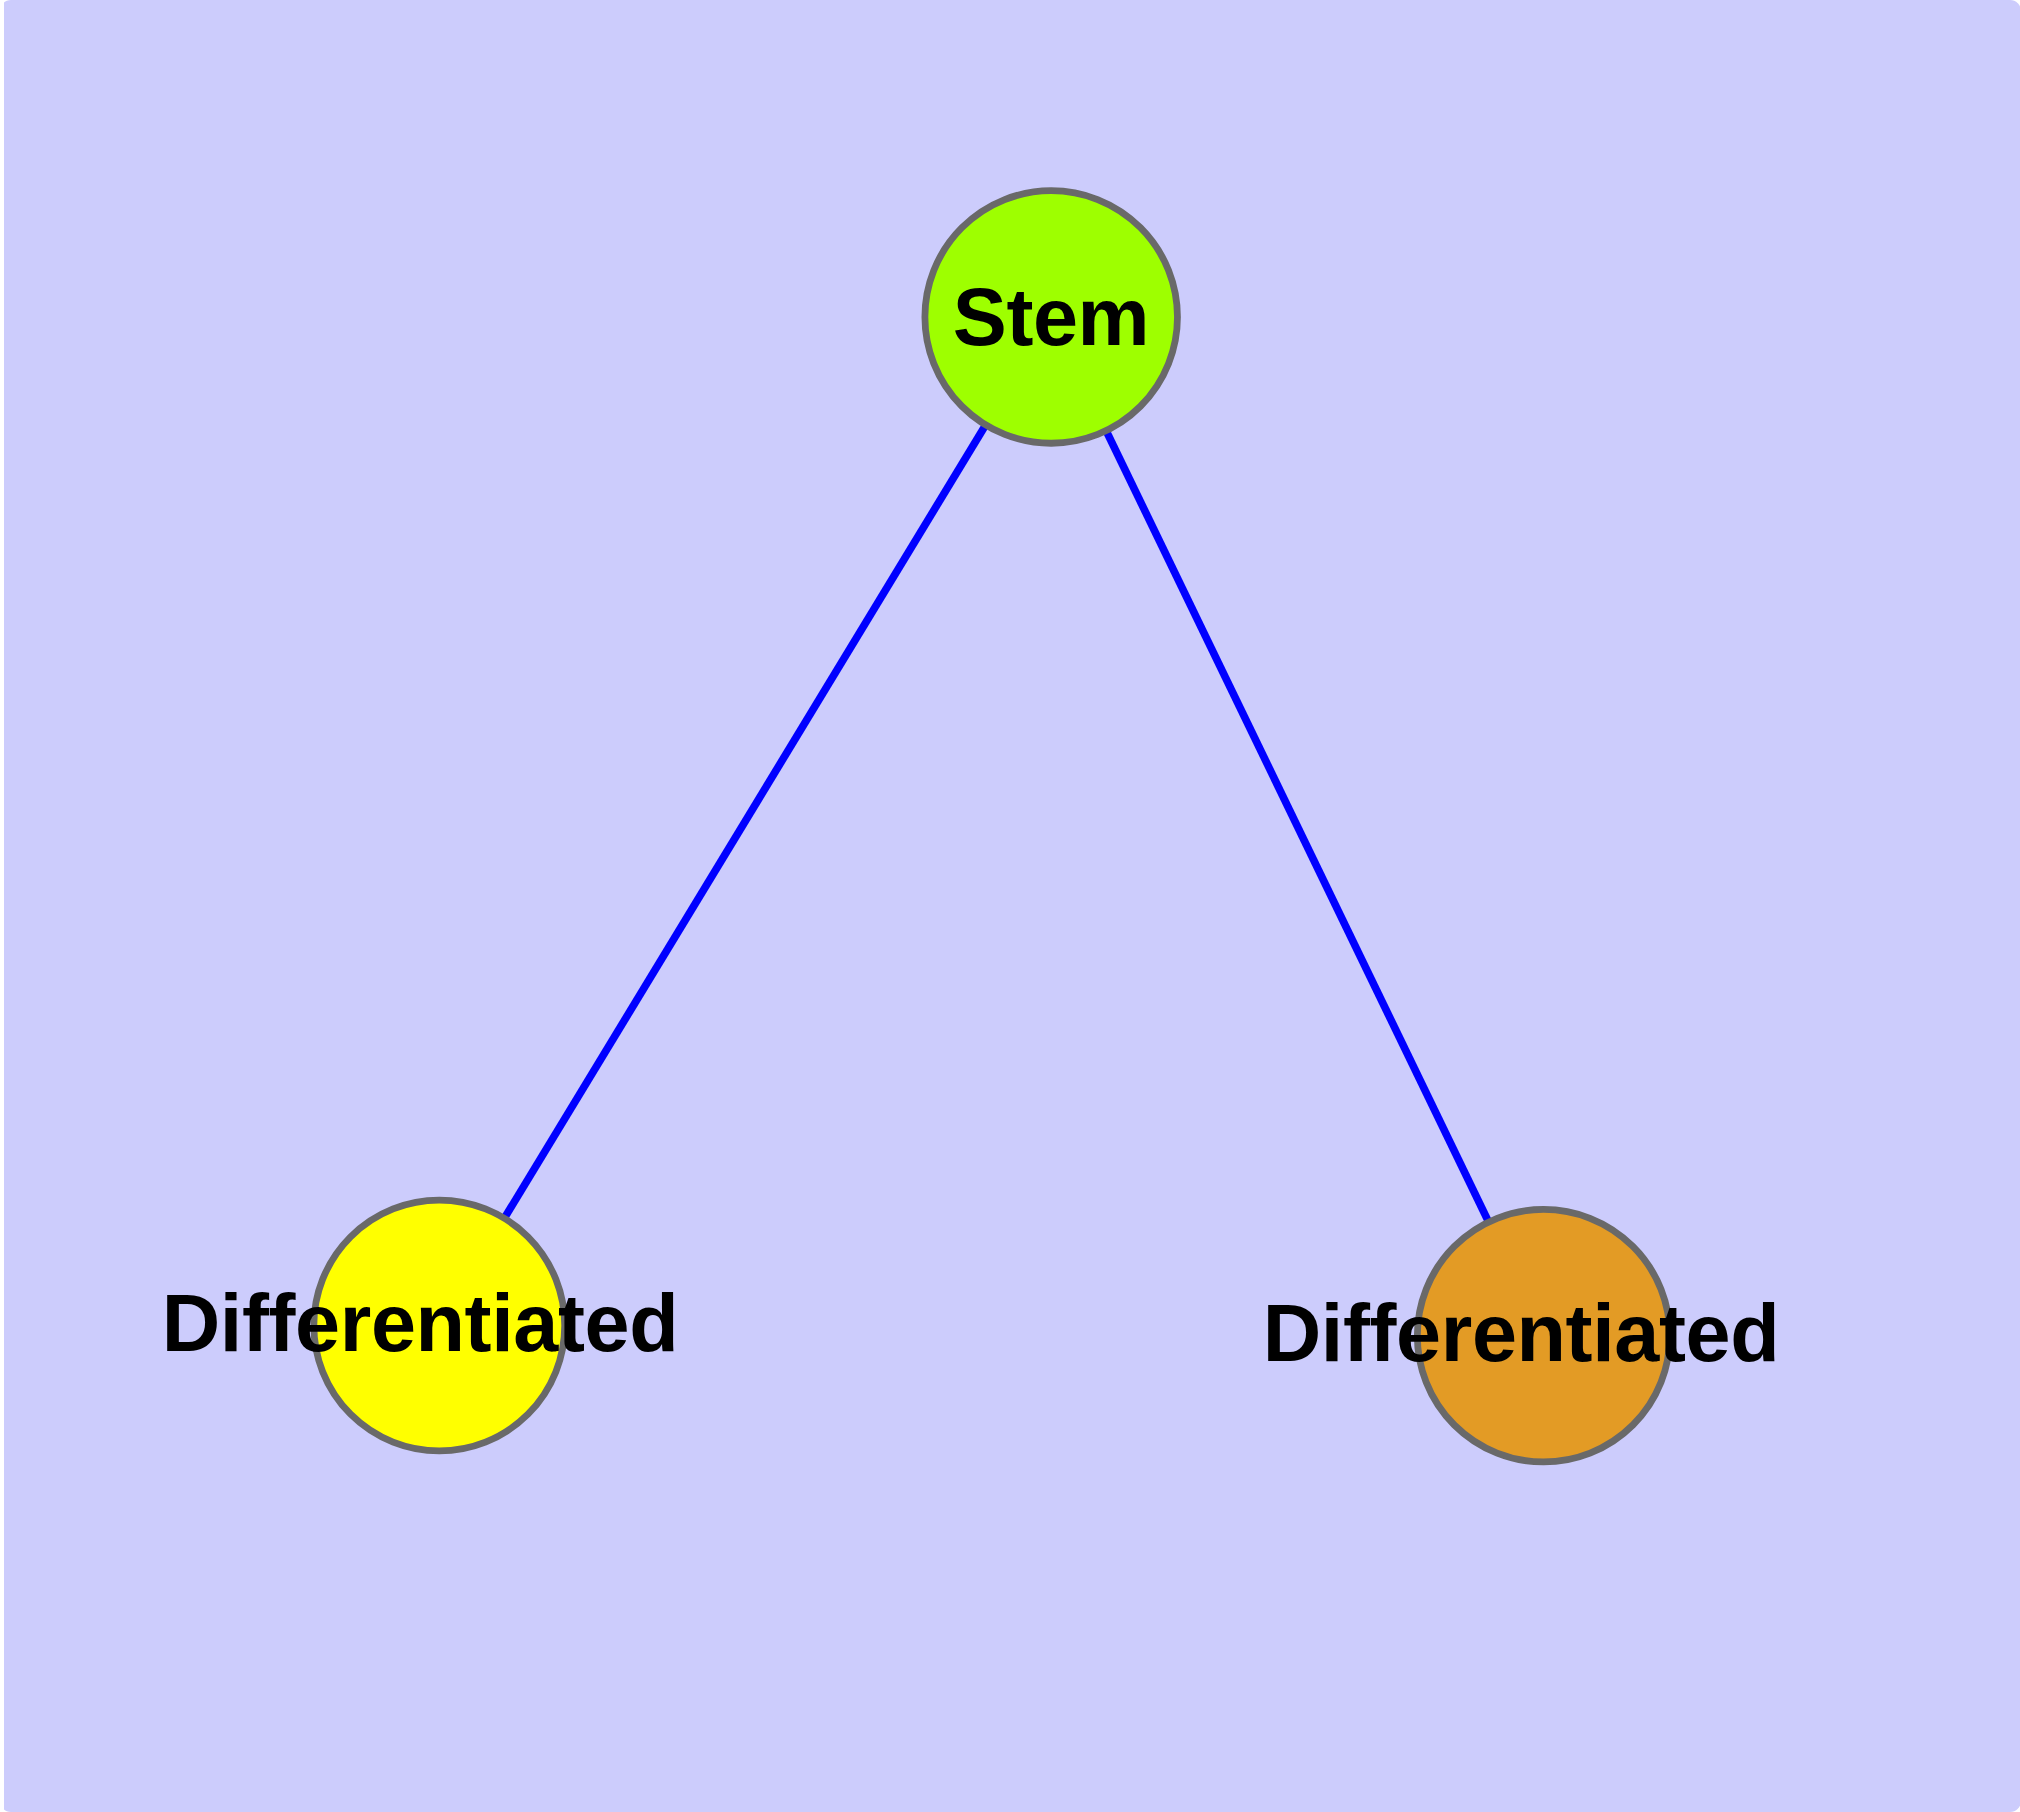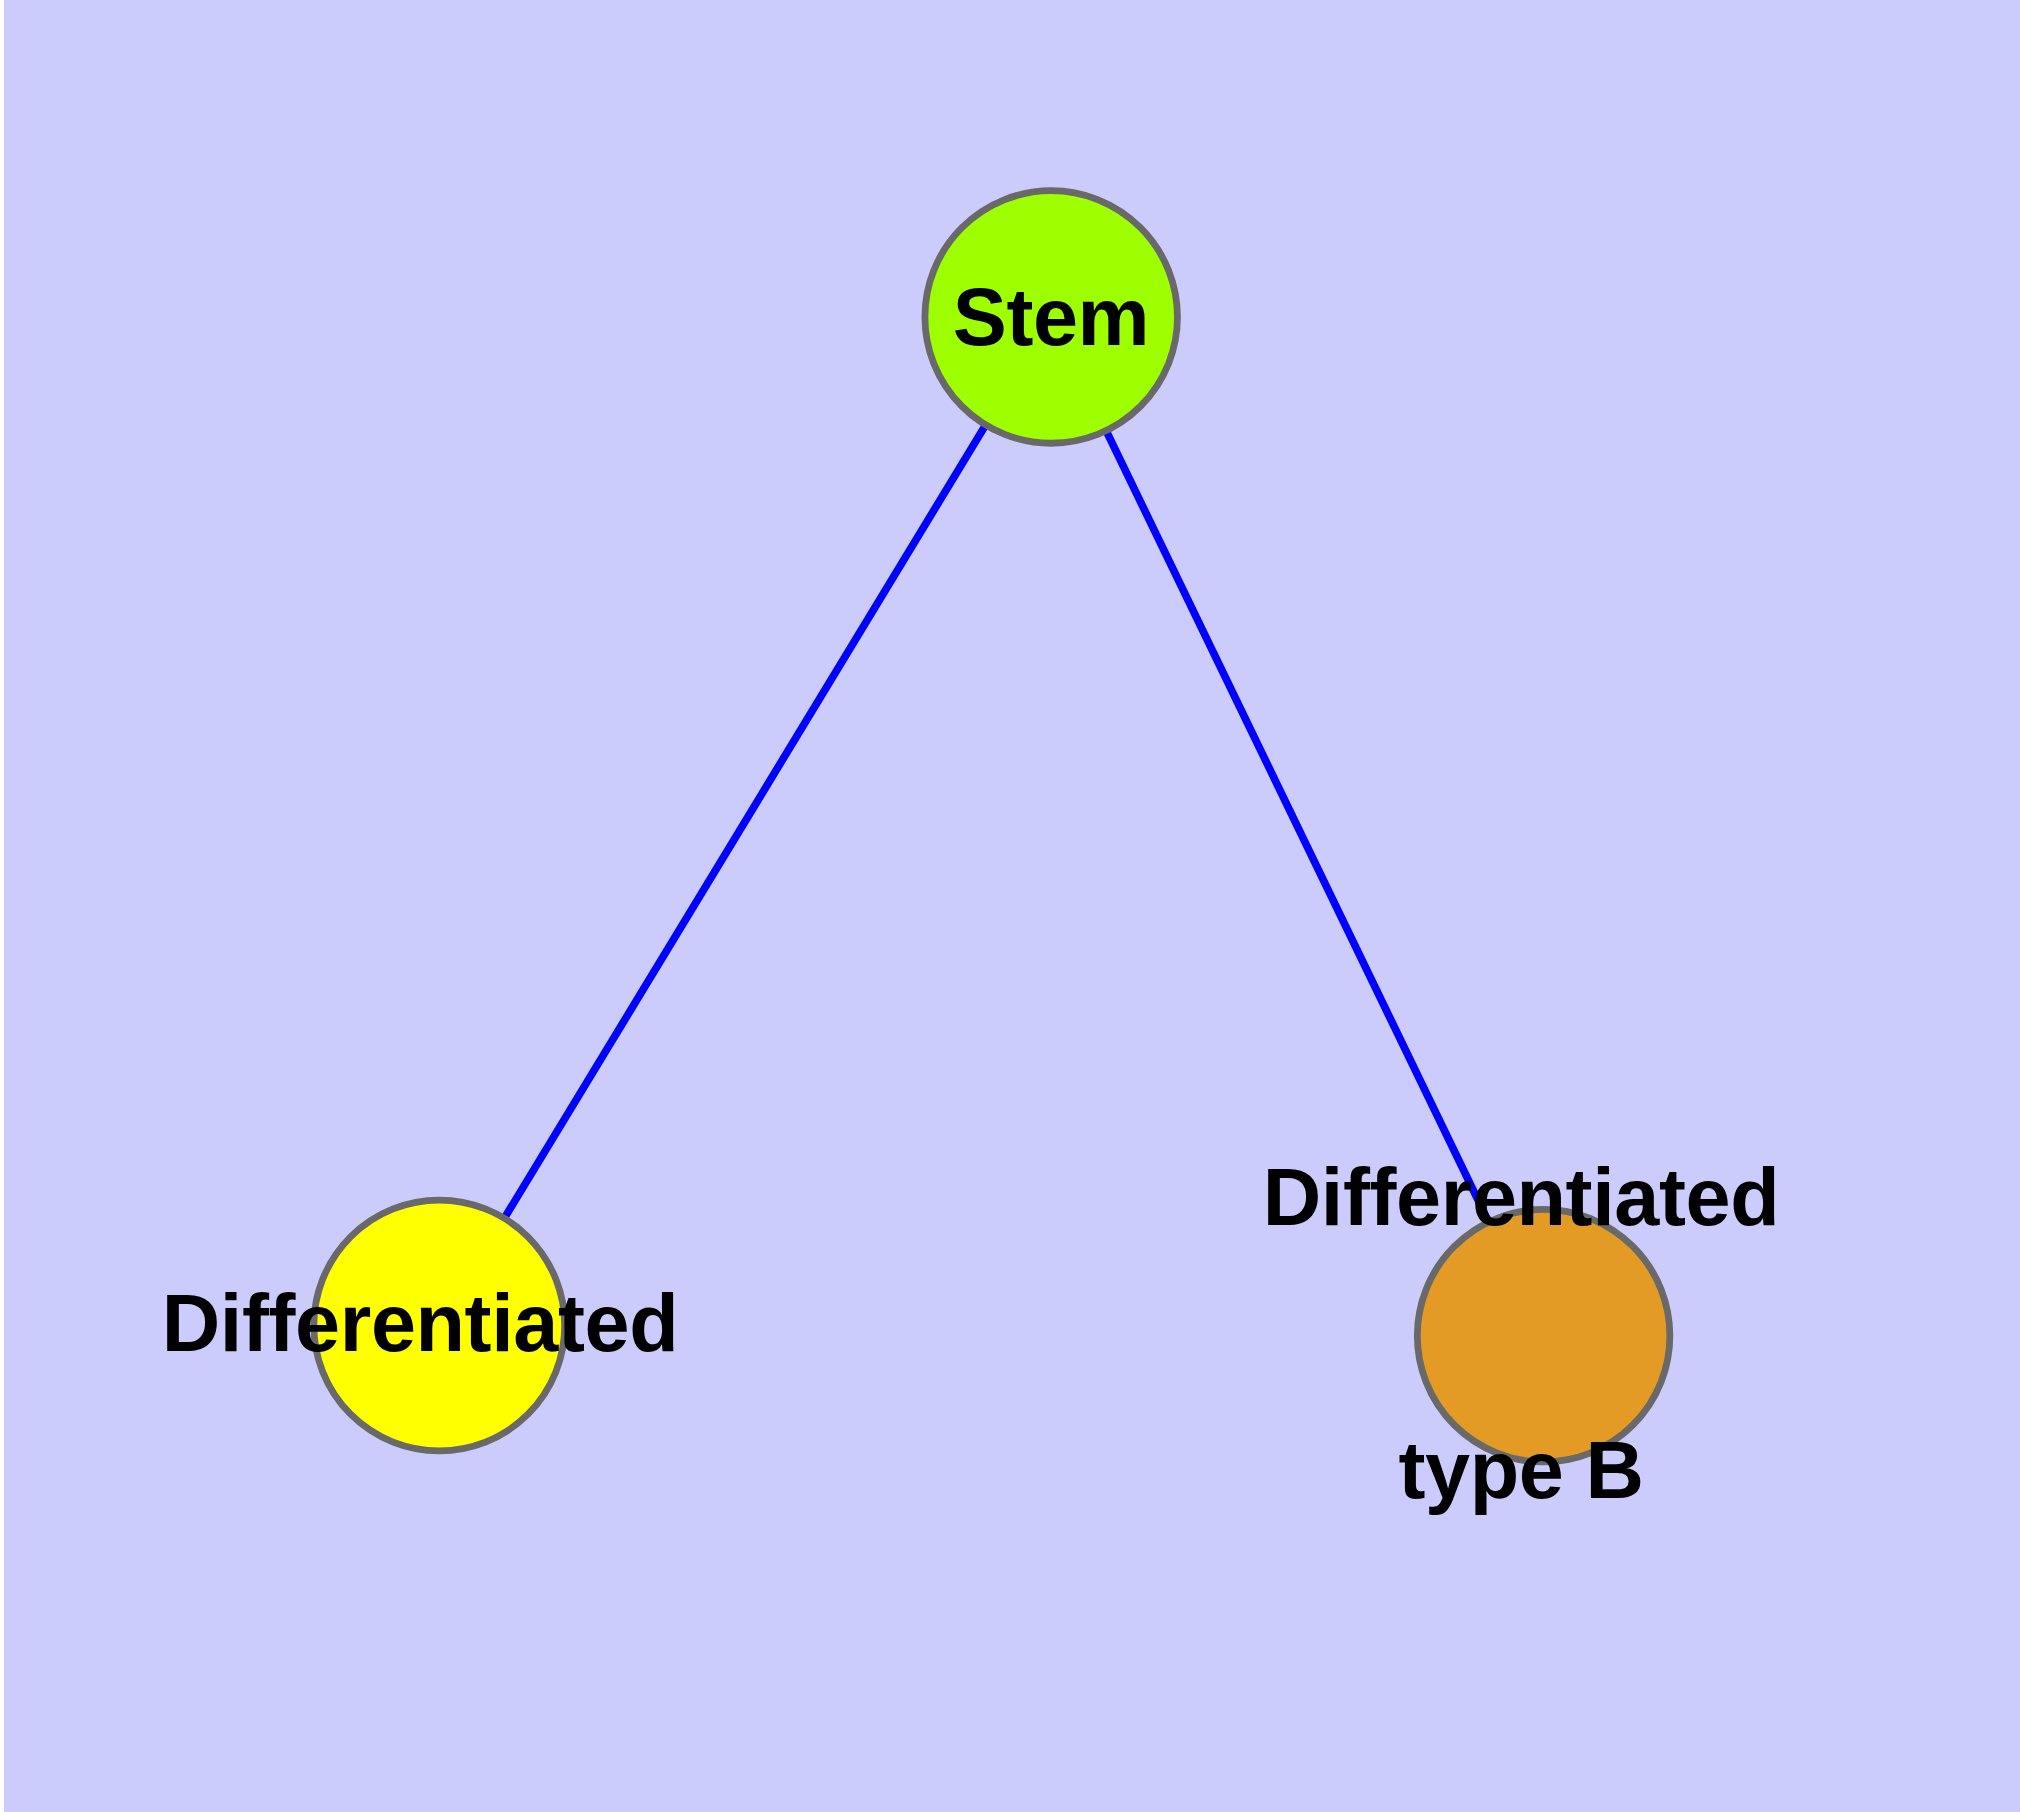--- a/index.html
+++ b/index.html
@@ -7,20 +7,21 @@
     padding: 0;
     background: #ffffff;
   }
   #stage {
     position: relative;
     width: 2021px;
     height: 1812px;
     overflow: hidden;
     background: #ffffff;
     font-family: "Liberation Sans", sans-serif;
+    border-radius: 11px;
   }
   #canvas-bg {
     position: absolute;
     left: 4.2px;
     top: 0px;
     width: 2016px;
     height: 1812px;
     background: #ccccfc;
   }
   #graph-svg {
@@ -89,17 +90,16 @@
   </svg>
 
   <div class="node-label" id="label-stem">Stem</div>
 
   <div class="node-label" id="label-type-a">
     <div>Differentiated</div>
   </div>
 
   <div class="node-label" id="label-type-b">
     <div>Differentiated</div>
-    <div>type B</div>
   </div>
 
 </div>
 
 
 </body></html>

